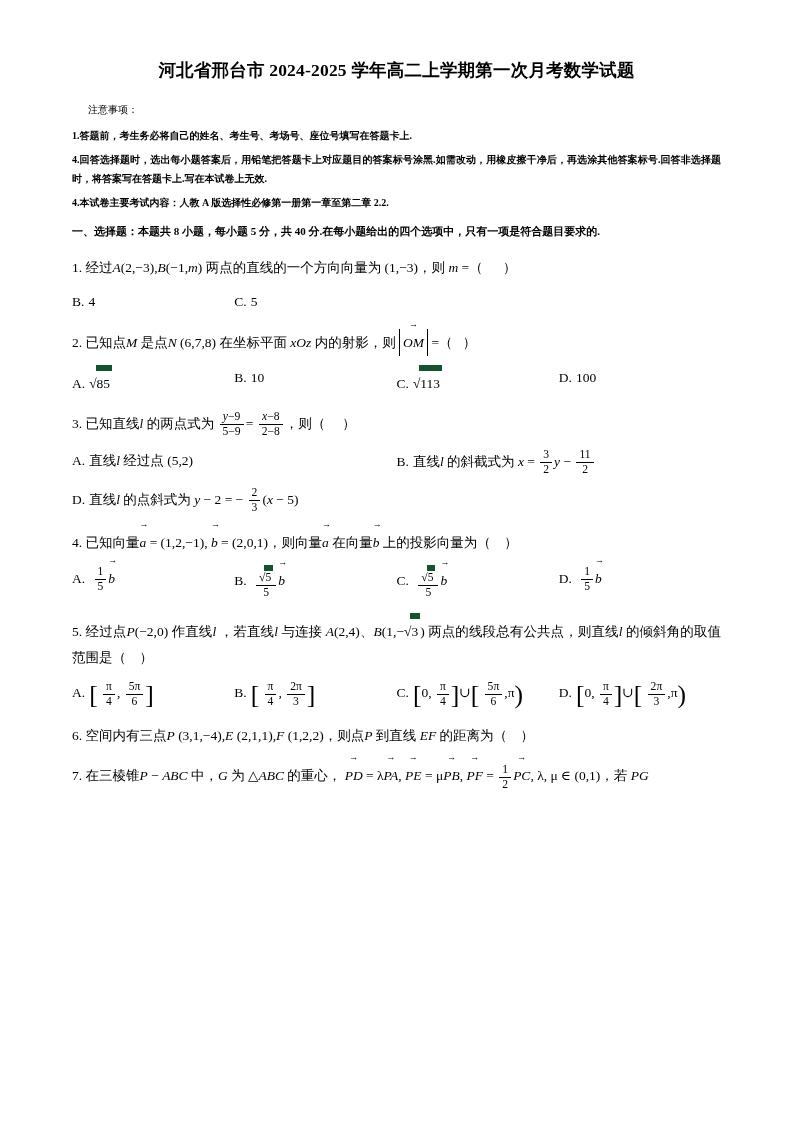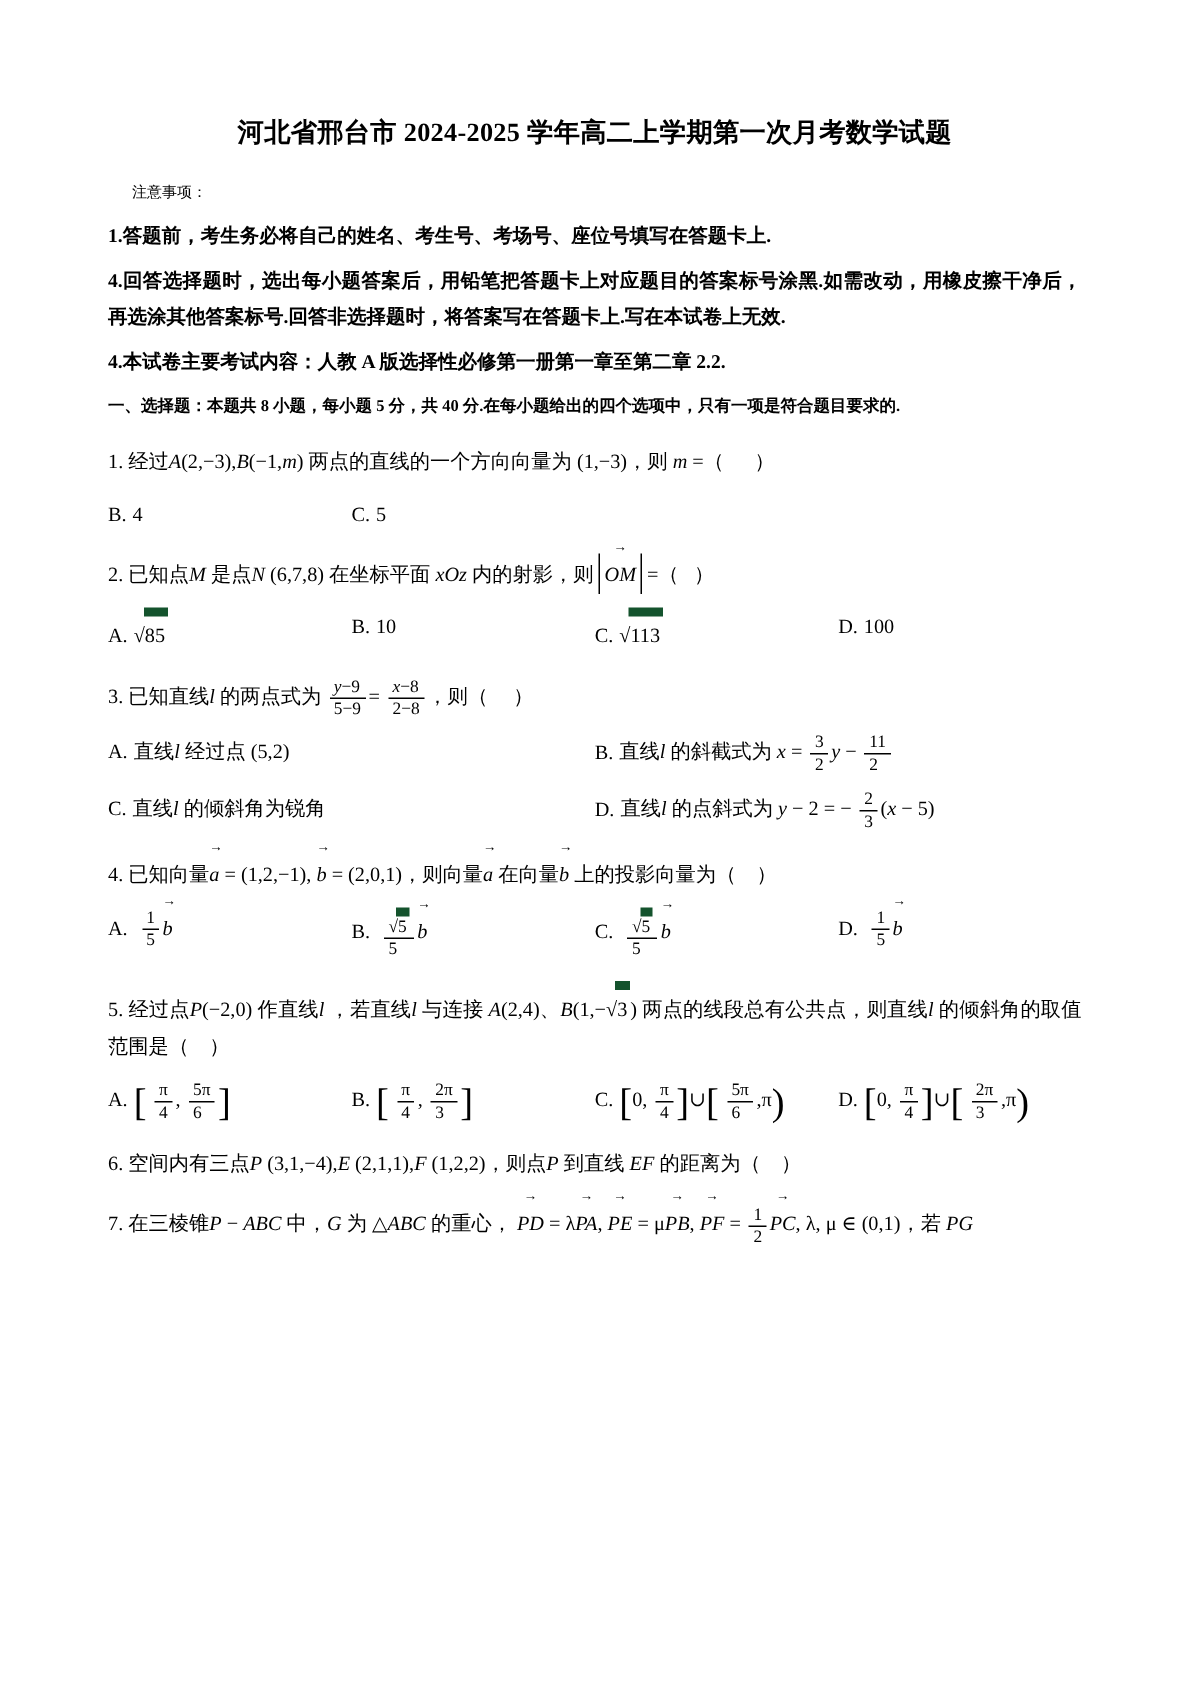--- a/index.html
+++ b/index.html
@@ -11,39 +11,39 @@
     width: 793px;
     height: 1122px;
     font-family: "Liberation Serif", "DejaVu Serif", serif;
     color: #000000;
     position: relative;
   }
   .page {
     width: 793px;
     min-height: 1122px;
     box-sizing: border-box;
-    padding: 64px 72px 20px 72px;
+    padding: 46px 72px 20px 72px;
     position: relative;
   }
   .doc-title {
     text-align: center;
     font-size: 17.5px;
     font-weight: bold;
     font-family: "Liberation Serif", "DejaVu Serif", serif;
     letter-spacing: 0.2px;
     margin: 12px 0 20px 0;
     line-height: 1.4;
   }
   .notice-head {
     font-size: 10px;
     font-weight: normal;
     margin: 0 0 10px 16px;
   }
   .notice-item {
-    font-size: 13px;
+    font-size: 10px;
     font-weight: bold;
     line-height: 1.85;
     margin-bottom: 6px;
     text-align: justify;
   }
   .section-head {
     font-size: 11px;
     font-weight: bold;
     line-height: 1.85;
     margin: 8px 0 4px 0;
@@ -77,20 +77,21 @@
     padding-right: 10px;
   }
   .opt-label {
     margin-right: 4px;
   }
   
   .mi { font-family: "Liberation Serif", "DejaVu Serif", serif; font-style: italic; }
   .frac {
     display: inline-block;
     vertical-align: middle;
+    text-align: center;
     font-size: 0.86em;
     line-height: 1.2;
     margin: 0 2px;
   }
   .frac .num { display: block; border-bottom: 1px solid #000; padding: 0 3px; }
   .frac .den { display: block; padding: 0 3px; }
   .sqrt {
     display: inline-block;
     border-top: 6px solid #14532d;
     padding: 0 2px 0 1px;
@@ -168,21 +169,20 @@
       <span class="frac"><span class="num"><span class="mi">y</span>−9</span><span class="den">5−9</span></span>=
       <span class="frac"><span class="num"><span class="mi">x</span>−8</span><span class="den">2−8</span></span>，则（&nbsp;&nbsp;&nbsp;&nbsp;&nbsp;）
     </div>
     <div class="opts two">
       <div><span class="opt-label">A.</span>直线<span class="mi">l</span> 经过点 (5,2)</div>
       <div><span class="opt-label">B.</span>直线<span class="mi">l</span> 的斜截式为 <span class="mi">x</span> =
         <span class="frac"><span class="num">3</span><span class="den">2</span></span><span class="mi">y</span> −
         <span class="frac"><span class="num">11</span><span class="den">2</span></span></div>
     </div>
     <div class="opts two">
-      <div><span class="opt-label">C.</span>直线<span class="mi">l</span> 的倾斜角为锐角</div>
       <div><span class="opt-label">D.</span>直线<span class="mi">l</span> 的点斜式为 <span class="mi">y</span> − 2 = −
         <span class="frac"><span class="num">2</span><span class="den">3</span></span>(<span class="mi">x</span> − 5)</div>
     </div>
   </div>
 
   <div class="q">
     <div class="q-stem">
       <span class="q-num">4.</span>
       已知向量<span class="arrow-over"><span class="ar">→</span><span class="mi">a</span></span> = (1,2,−1),
       <span class="arrow-over"><span class="ar">→</span><span class="mi">b</span></span> = (2,0,1)，则向量<span class="arrow-over"><span class="ar">→</span><span class="mi">a</span></span> 在向量<span class="arrow-over"><span class="ar">→</span><span class="mi">b</span></span> 上的投影向量为（&nbsp;&nbsp;&nbsp;&nbsp;）

